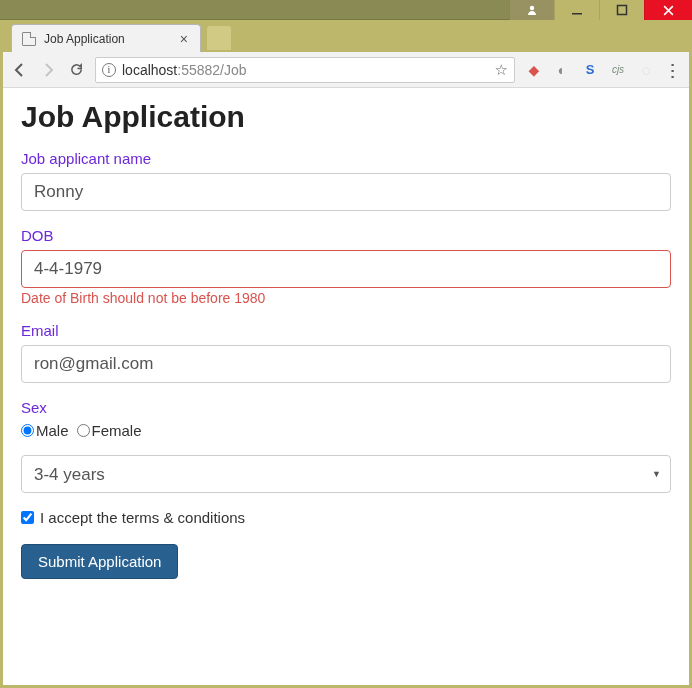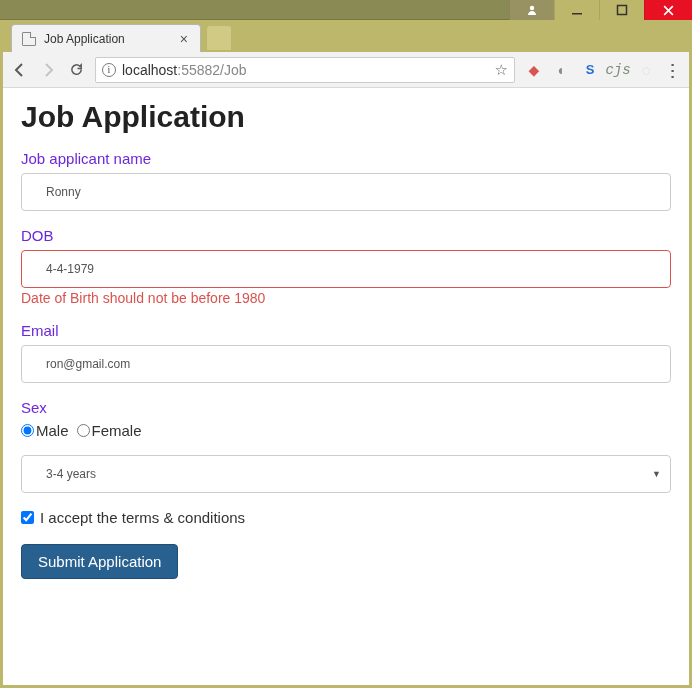--- a/index.html
+++ b/index.html
@@ -168,21 +168,21 @@
     color: #666;
   }
   .ext-icon {
     width: 18px; height: 18px;
     display: flex; align-items: center; justify-content: center;
     font-size: 14px;
   }
   .ext-red { color: #d9534f; }
   .ext-grey { color: #888; }
   .ext-blue { color: #2a6bd4; font-weight: bold; font-size: 13px; }
-  .ext-cjs { color: #7a8c7a; font-size: 14px; font-style: italic; font-family: Liberation Mono, monospace; }
+  .ext-cjs { color: #7a8c7a; font-size: 10px; font-style: italic; font-family: Liberation Sans, sans-serif; }
   .ext-faded { color: #ccc; }
   .menu-dots {
     font-size: 18px;
     color: #5a5a5a;
     letter-spacing: -2px;
     transform: rotate(90deg);
     cursor: pointer;
   }
 
   
@@ -206,22 +206,22 @@
     font-size: 15px;
     color: #6d28d9;
     margin-bottom: 6px;
     display: block;
   }
   .form-control {
     width: 100%;
     height: 38px;
     border: 1px solid #ccc;
     border-radius: 4px;
-    padding: 6px 24px;
-    font-size: 12px;
+    padding: 6px 12px;
+    font-size: 17px;
     color: #555;
     font-family: inherit;
     background: #fff;
   }
   .form-control.error {
     border-color: #d9534f;
   }
   .err-msg {
     color: #d9534f;
     font-size: 14px;

